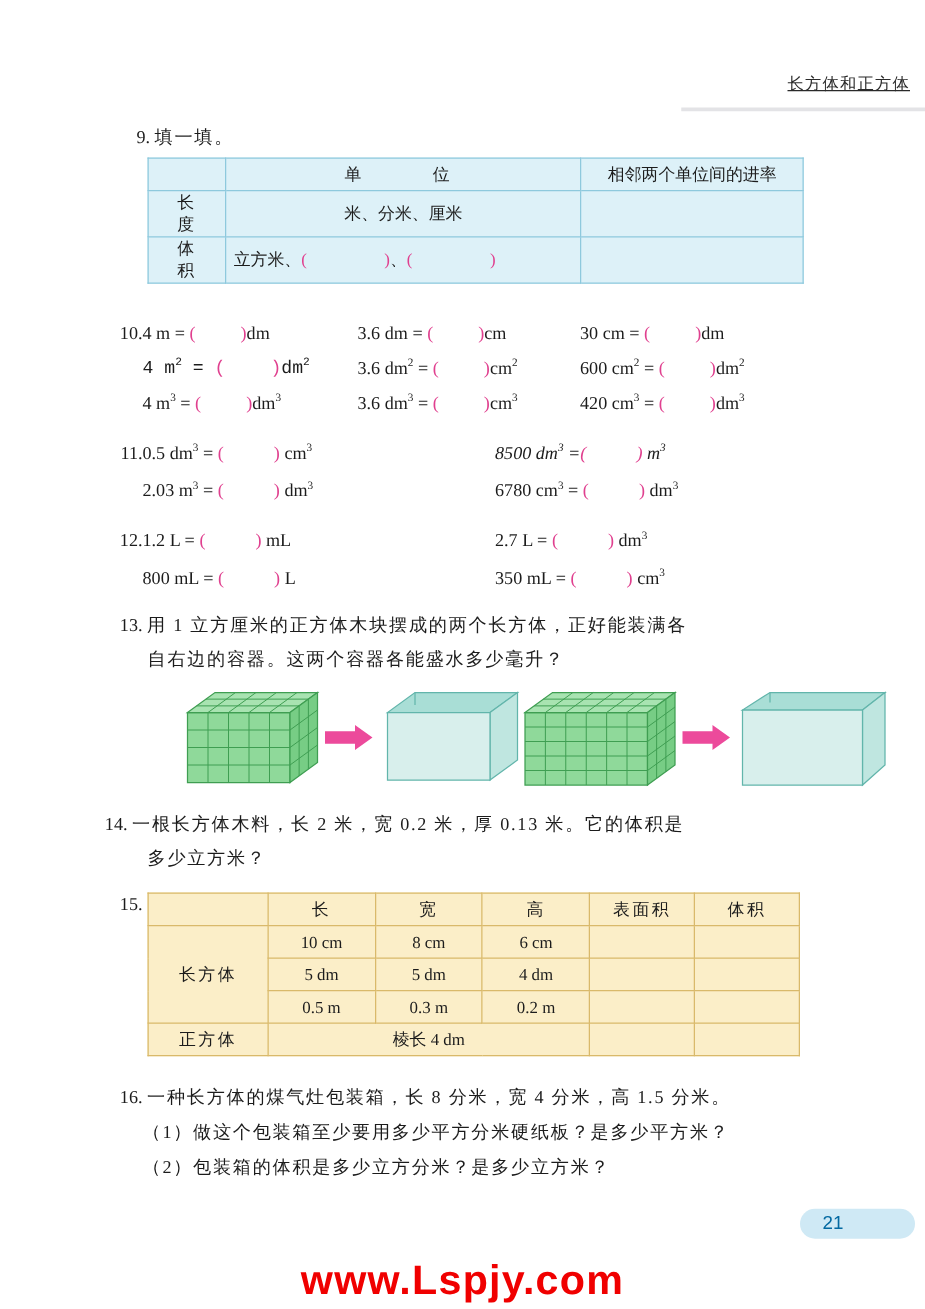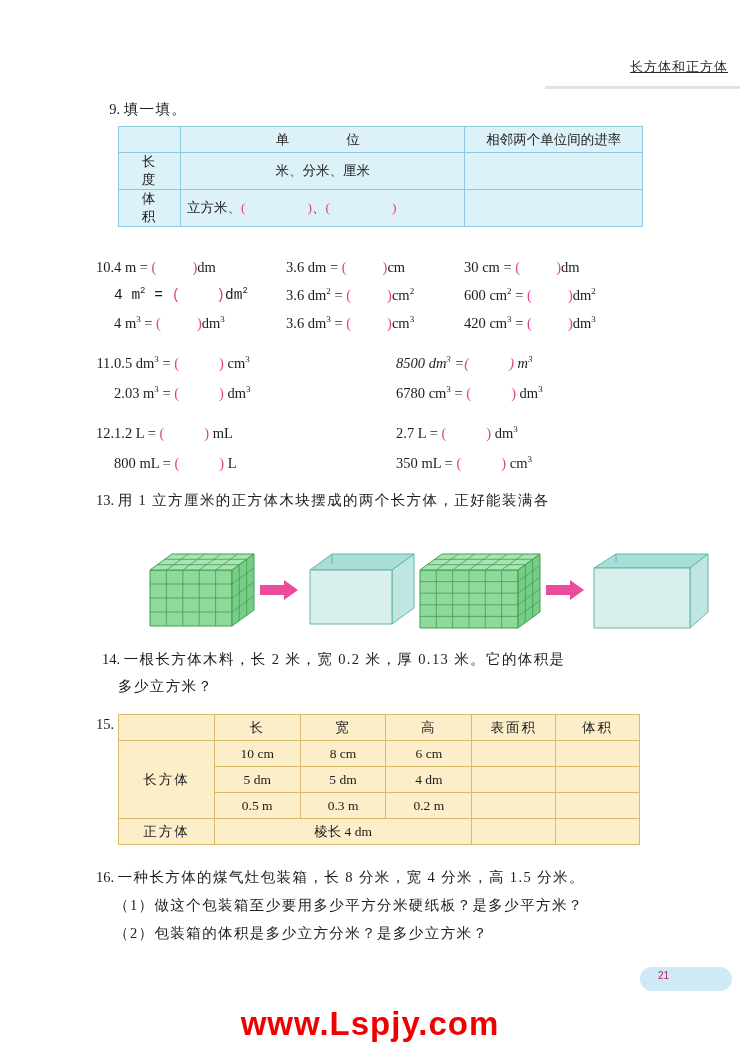--- a/index.html
+++ b/index.html
@@ -74,21 +74,21 @@
   .tbl15 .hdr td { letter-spacing:2px; }
 
   
   .pgnum {
     position:absolute; right:8px; top:967px;
     width:92px; height:24px; border-radius:12px;
     background:#cfe9f5;
   }
   .pgnum span {
     position:absolute; left:18px; top:3px;
-    font-size:10px; color:#be185d;
+    font-size:15px; color:#0369a1;
     font-family:"Liberation Sans",sans-serif;
   }
   .wm {
     position:absolute; left:0; top:1005px; width:740px;
     text-align:center;
     font-family:"Liberation Sans","DejaVu Sans",sans-serif;
     font-weight:bold; font-size:33px; letter-spacing:1px;
     color:#f00000;
   }
 </style>
@@ -159,20 +159,21 @@
       <div class="prob" style="left: 114px; top: 425px;"><span class="eq"><span>1.2 L = </span><span class="paren">(</span><span style="display: inline-block; width: 40px;"></span><span class="paren">)</span><span> mL</span></span></div>
       <div class="prob" style="left: 396px; top: 425px;"><span class="eq"><span>2.7 L = </span><span class="paren">(</span><span style="display: inline-block; width: 40px;"></span><span class="paren">)</span><span> dm<sup>3</sup></span></span></div>
       <div class="prob" style="left: 114px; top: 455px;"><span class="eq"><span>800 mL = </span><span class="paren">(</span><span style="display: inline-block; width: 40px;"></span><span class="paren">)</span><span> L</span></span></div>
       <div class="prob" style="left: 396px; top: 455px;"><span class="eq"><span>350 mL = </span><span class="paren">(</span><span style="display: inline-block; width: 40px;"></span><span class="paren">)</span><span> cm<sup>3</sup></span></span></div>
     </div>
 
   <div class="prob" style="left:88px; top:491px;">
     <span class="num" style="width:26px;">13.</span>
     <span class="cn">用 1 立方厘米的正方体木块摆成的两个长方体，正好能装满各</span>
   </div>
+  <div class="prob cn" style="left:118px; top:518px;">自右边的容器。这两个容器各能盛水多少毫升？</div>
 
   <div class="figrow">
 
     <div class="fig" style="left:18px; top:4px;">
       <svg width="118" height="84" viewBox="0 0 118 84">
         <g>
           <polygon points="14,18 14,74 96,74 96,18" fill="#8fd99a" stroke="#3f9e52" stroke-width="1"></polygon>
           <polygon points="14,18 36,2 118,2 96,18" fill="#a8e3b1" stroke="#3f9e52" stroke-width="1"></polygon>
           <polygon points="96,18 118,2 118,58 96,74" fill="#77cd85" stroke="#3f9e52" stroke-width="1"></polygon>
         </g>
@@ -265,21 +266,21 @@
     <div class="fig" style="left:476px; top:4px;">
       <svg width="118" height="84" viewBox="0 0 118 84">
         <polygon points="22,2 114,2 96,16 0,16" fill="#a9ded6" stroke="#62b5ab" stroke-width="1"></polygon>
         <polygon points="96,16 114,2 114,60 96,76" fill="#bfe6e0" stroke="#62b5ab" stroke-width="1"></polygon>
         <polygon points="0,16 96,16 96,76 0,76" fill="#d8efec" stroke="#62b5ab" stroke-width="1"></polygon>
         <line x1="22" y1="2" x2="22" y2="10" stroke="#62b5ab" stroke-width="1"></line>
       </svg>
     </div>
   </div>
 
-  <div class="prob" style="left:94px; top:650px;">
+  <div class="prob" style="left:76px; top:650px;">
     <span class="num" style="width:26px;">14.</span>
     <span class="cn">一根长方体木料，长 2 米，宽 0.2 米，厚 0.13 米。它的体积是</span>
   </div>
   <div class="prob cn" style="left:118px; top:677px;">多少立方米？</div>
 
   <div class="prob" style="left:88px; top:716px;">
     <span class="num" style="width:26px;">15.</span>
   </div>
 
   <table class="tbl15">

